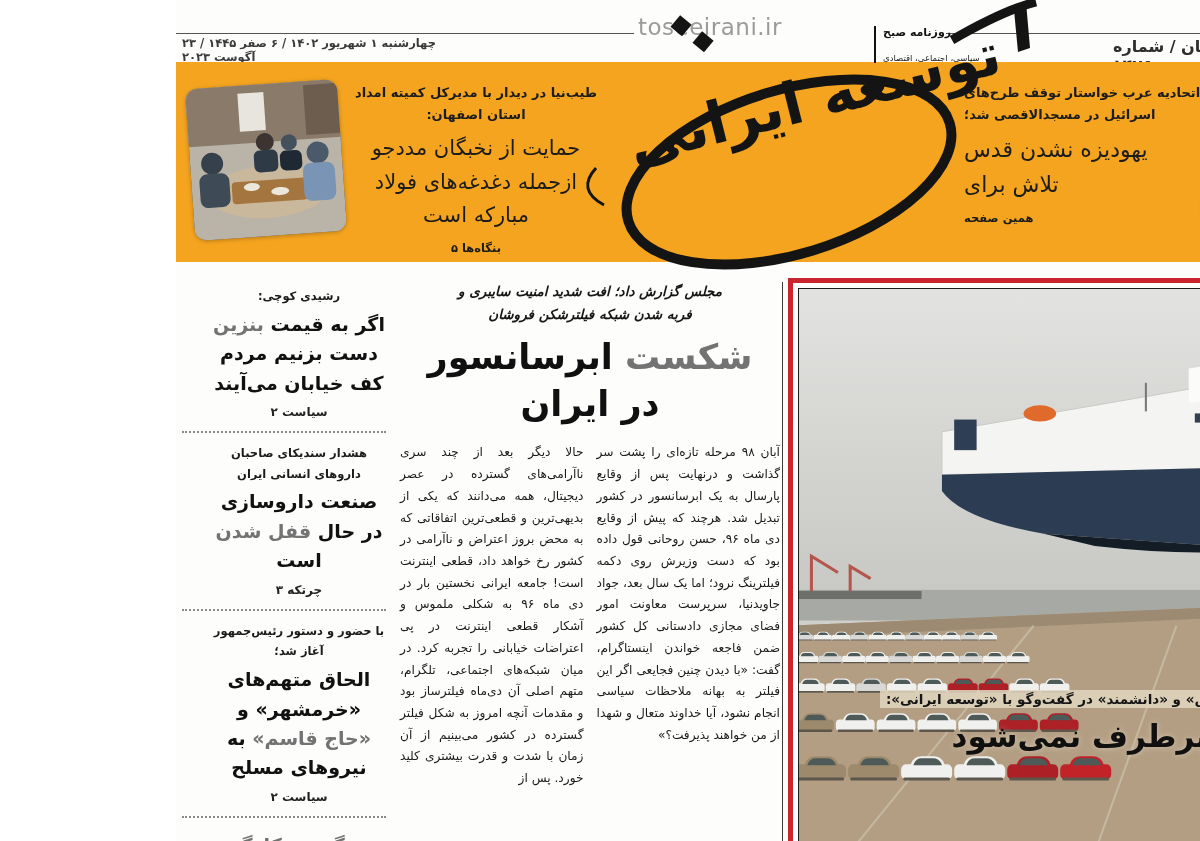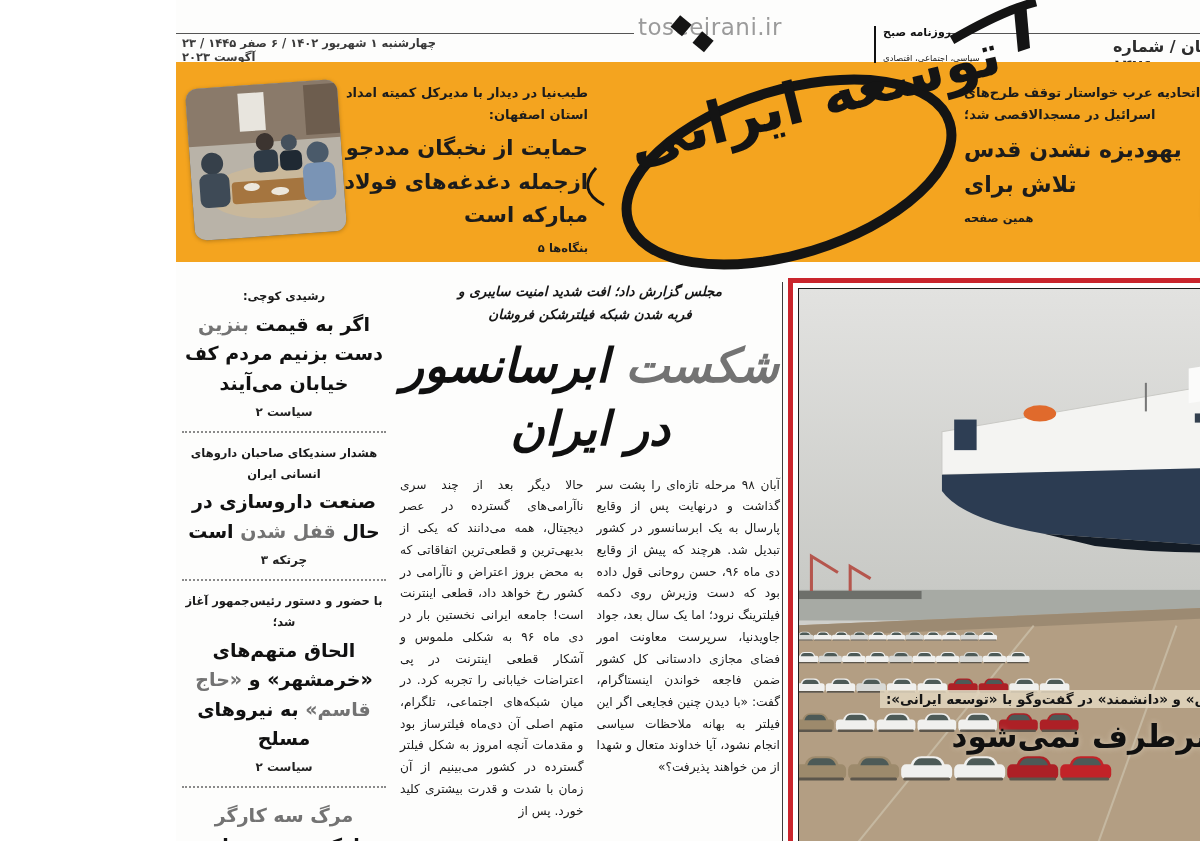--- a/index.html
+++ b/index.html
@@ -22,44 +22,44 @@
   .logo-tags .t1 { font-size:11px; font-weight:bold; color:#111; }
   .logo-tags .t2 { font-size:8.5px; color:#222;margin-top:14px; }
 
   
   .band { position:absolute; top:62px; left:0; width:1200px; height:200px; }
   .band-photo { position:absolute; border-radius:12px; overflow:hidden;
     box-shadow:0 1px 4px rgba(0,0,0,.25); background:#777; }
   .band-photo.lft { left:14px; top:22px; width:152px; height:152px; transform:rotate(-4deg); }
   .band-photo.rgt { left:1030px; top:22px; width:158px; height:146px; transform:rotate(3deg); }
   .band-story { position:absolute; top:20px; color:#1c1c1c; }
-  .band-story.lft { left:156px; width:256px; }
+  .band-story.lft { left:172px; width:256px; text-align:center; }
   .band-story.rgt { left:788px; width:238px; text-align:left; }
   .band-kicker { font-size:13px; font-weight:bold; line-height:1.7; }
-  .band-head { font-size:21px; font-weight:700; line-height:1.6; margin-top:6px; }
+  .band-head { font-size:21px; font-weight:400; line-height:1.6; margin-top:6px; }
   .band-sec { font-size:11.5px; font-weight:bold; margin-top:8px; }
   .band-story.rgt .band-head { font-size:22px; }
 
   
   .logo { position:absolute; top:0; left:408px; width:470px; height:272px; z-index:5; }
 
   
   .sidebar { position:absolute; top:280px; left:0; width:216px; text-align:center; }
-  .sb-item { padding:6px 6px 8px 6px; position:relative; }
+  .sb-item { padding:6px 6px 8px 6px; position:relative;margin-left:30px; }
   .sb-kicker { font-size:11.5px; font-weight:bold; color:#1b1b1b; line-height:1.8; }
   .sb-kicker:empty { display:none; }
   .sb-head { font-size:19px; font-weight:900; color:#111; line-height:1.55; margin-top:3px; }
   .sb-sec { font-size:12px; font-weight:bold; color:#222; margin-top:7px; }
   .dots { border-top:2px dotted #8a8a8a; margin:4px 6px; height:0; }
   .red { color:#737373; }
 
   
   .mid { position:absolute; top:280px; left:224px; width:380px; text-align:center; }
   .mid-kicker { font-size:13.5px; font-weight:bold; line-height:1.7; color:#161616;font-style:italic; }
-  .mid-head { font-size:47px; font-weight:900; color:#101010; line-height:1.35; margin-top:8px;font-style:italic; }
+  .mid-head { font-size:35px; font-weight:900; color:#101010; line-height:1.35; margin-top:8px; }
   .mid-body { display:flex; gap:13px; direction:rtl; text-align:justify; margin-top:14px; }
   .mid-body .col { flex:1; font-size:12.2px; line-height:1.78; color:#1a1a1a;
     text-align:justify; text-align-last:right; }
 
   .vline { position:absolute; top:282px; left:606px; width:1px; height:559px; background:#3c3c3c; }
 
   
   .imgbox { position:absolute; top:278px; left:612px; width:583px; height:575px;
     border:5px solid #c9252c; background:#fff; padding:5px; }
   .imgframe { position:relative; width:100%; height:100%; border:1px solid #1c1c1c;

